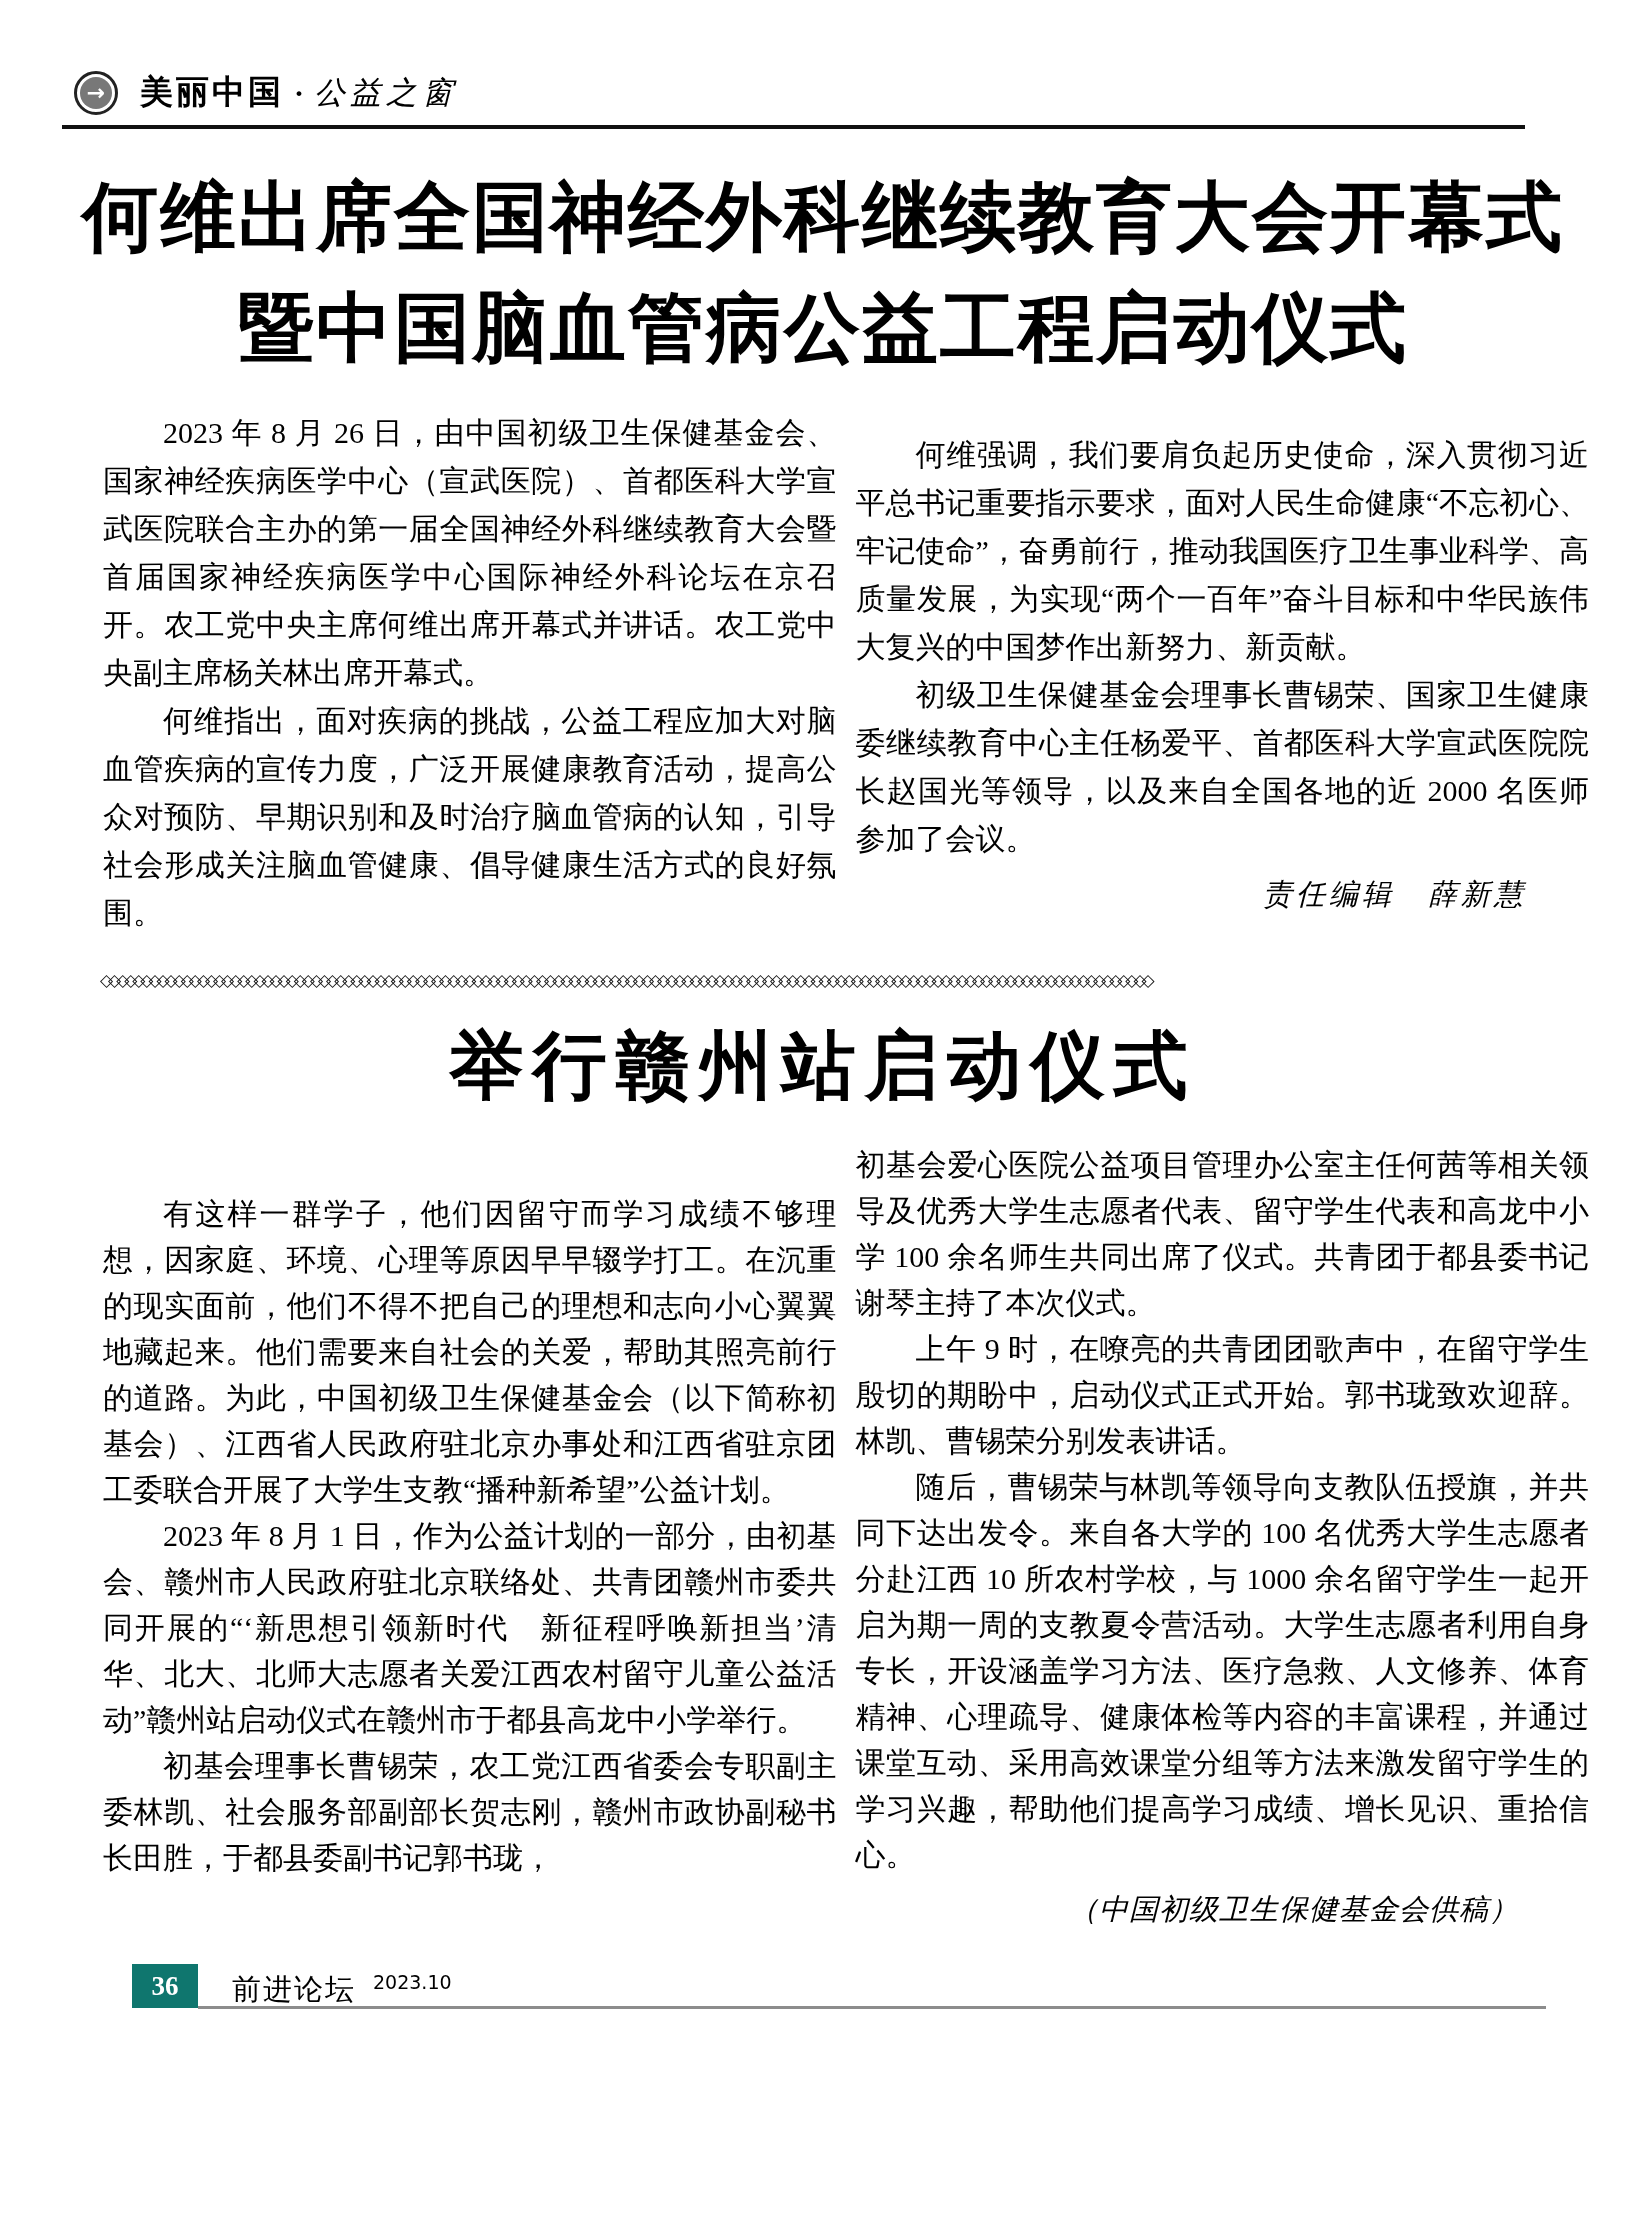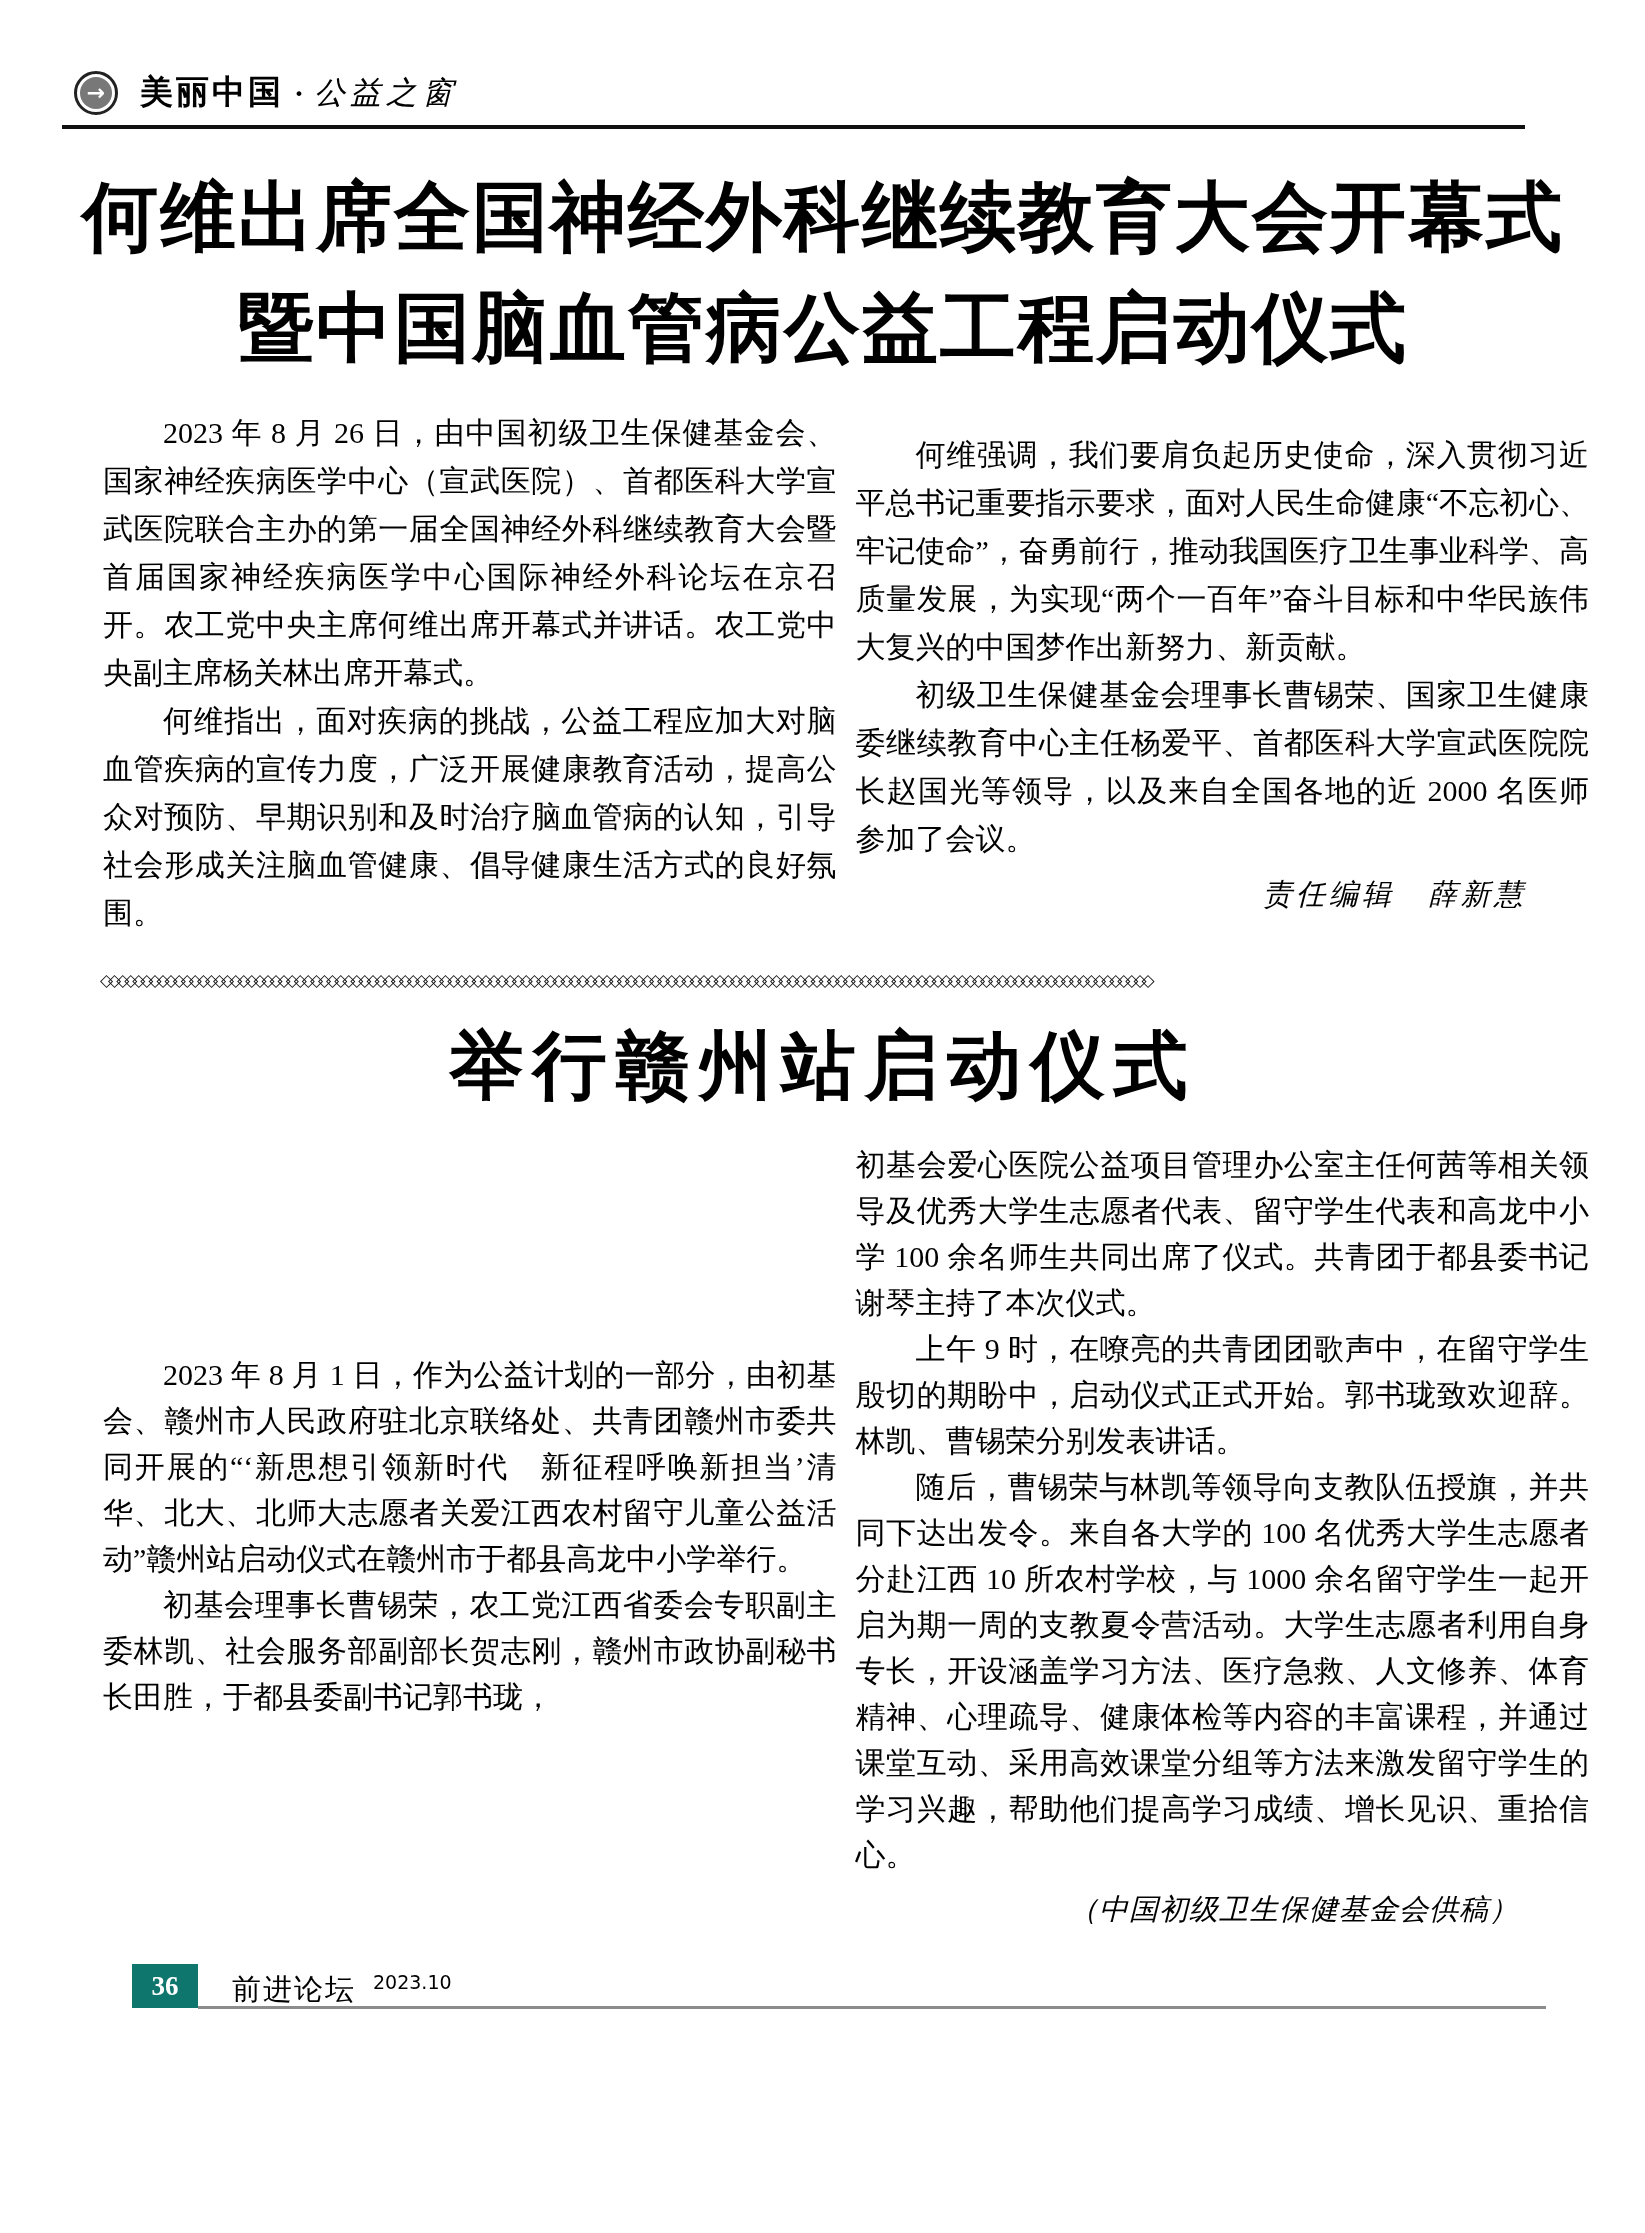--- a/index.html
+++ b/index.html
@@ -137,20 +137,21 @@
   </div>
 
   <div class="divider">◇◇◇◇◇◇◇◇◇◇◇◇◇◇◇◇◇◇◇◇◇◇◇◇◇◇◇◇◇◇◇◇◇◇◇◇◇◇◇◇◇◇◇◇◇◇◇◇◇◇◇◇◇◇◇◇◇◇◇◇◇◇◇◇◇◇◇◇◇◇◇◇◇◇◇◇◇◇◇◇◇◇◇◇◇◇◇◇◇◇◇◇◇◇◇◇◇◇◇◇◇◇◇◇◇◇◇◇◇◇◇◇◇◇◇◇◇◇◇◇◇◇◇◇◇◇◇◇◇◇</div>
 
   <div class="headline headline-2">
     <div>举行赣州站启动仪式</div>
   </div>
 
   <div class="columns a2">
     <div class="col">
+      <p>有这样一群学子，他们因留守而学习成绩不够理想，因家庭、环境、心理等原因早早辍学打工。在沉重的现实面前，他们不得不把自己的理想和志向小心翼翼地藏起来。他们需要来自社会的关爱，帮助其照亮前行的道路。为此，中国初级卫生保健基金会（以下简称初基会）、江西省人民政府驻北京办事处和江西省驻京团工委联合开展了大学生支教“播种新希望”公益计划。</p>
       <p>2023 年 8 月 1 日，作为公益计划的一部分，由初基会、赣州市人民政府驻北京联络处、共青团赣州市委共同开展的“‘新思想引领新时代　新征程呼唤新担当’清华、北大、北师大志愿者关爱江西农村留守儿童公益活动”赣州站启动仪式在赣州市于都县高龙中小学举行。</p>
       <p>初基会理事长曹锡荣，农工党江西省委会专职副主委林凯、社会服务部副部长贺志刚，赣州市政协副秘书长田胜，于都县委副书记郭书珑，</p>
     </div>
     <div class="col">
       <p class="no-indent">初基会爱心医院公益项目管理办公室主任何茜等相关领导及优秀大学生志愿者代表、留守学生代表和高龙中小学 100 余名师生共同出席了仪式。共青团于都县委书记谢琴主持了本次仪式。</p>
       <p>上午 9 时，在嘹亮的共青团团歌声中，在留守学生殷切的期盼中，启动仪式正式开始。郭书珑致欢迎辞。林凯、曹锡荣分别发表讲话。</p>
       <p>随后，曹锡荣与林凯等领导向支教队伍授旗，并共同下达出发令。来自各大学的 100 名优秀大学生志愿者分赴江西 10 所农村学校，与 1000 余名留守学生一起开启为期一周的支教夏令营活动。大学生志愿者利用自身专长，开设涵盖学习方法、医疗急救、人文修养、体育精神、心理疏导、健康体检等内容的丰富课程，并通过课堂互动、采用高效课堂分组等方法来激发留守学生的学习兴趣，帮助他们提高学习成绩、增长见识、重拾信心。</p>
       <div class="byline">（中国初级卫生保健基金会供稿）</div>
     </div>
   </div>

